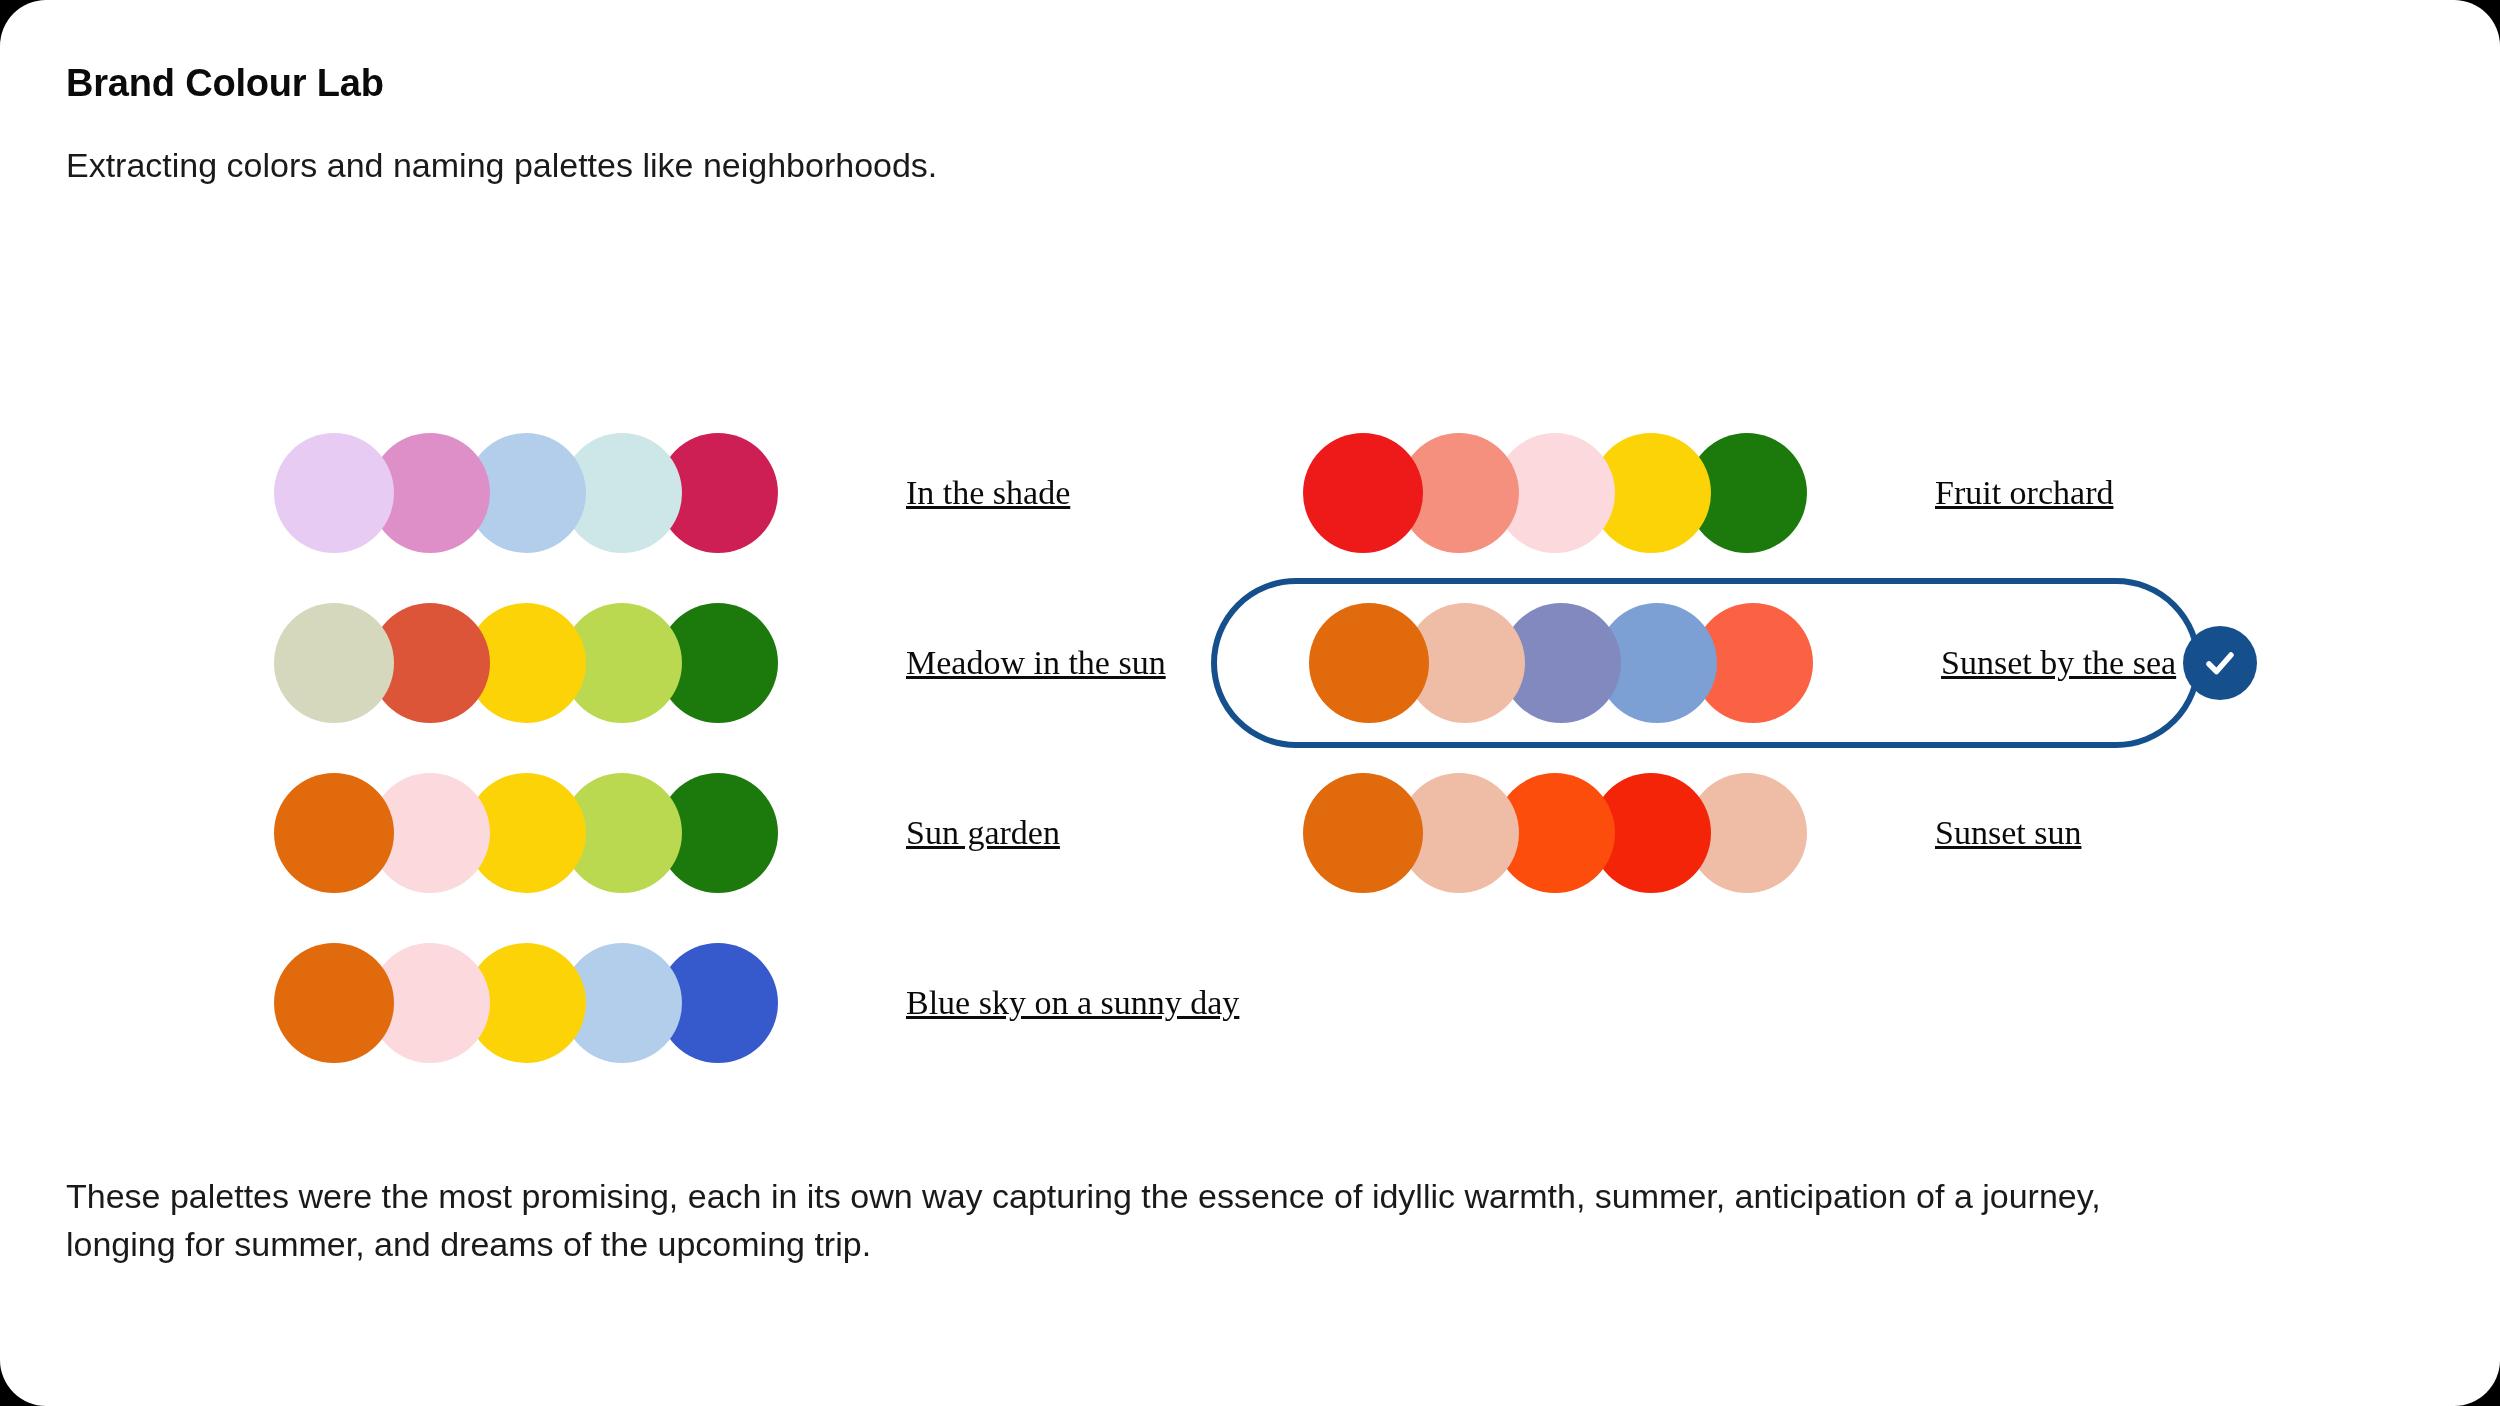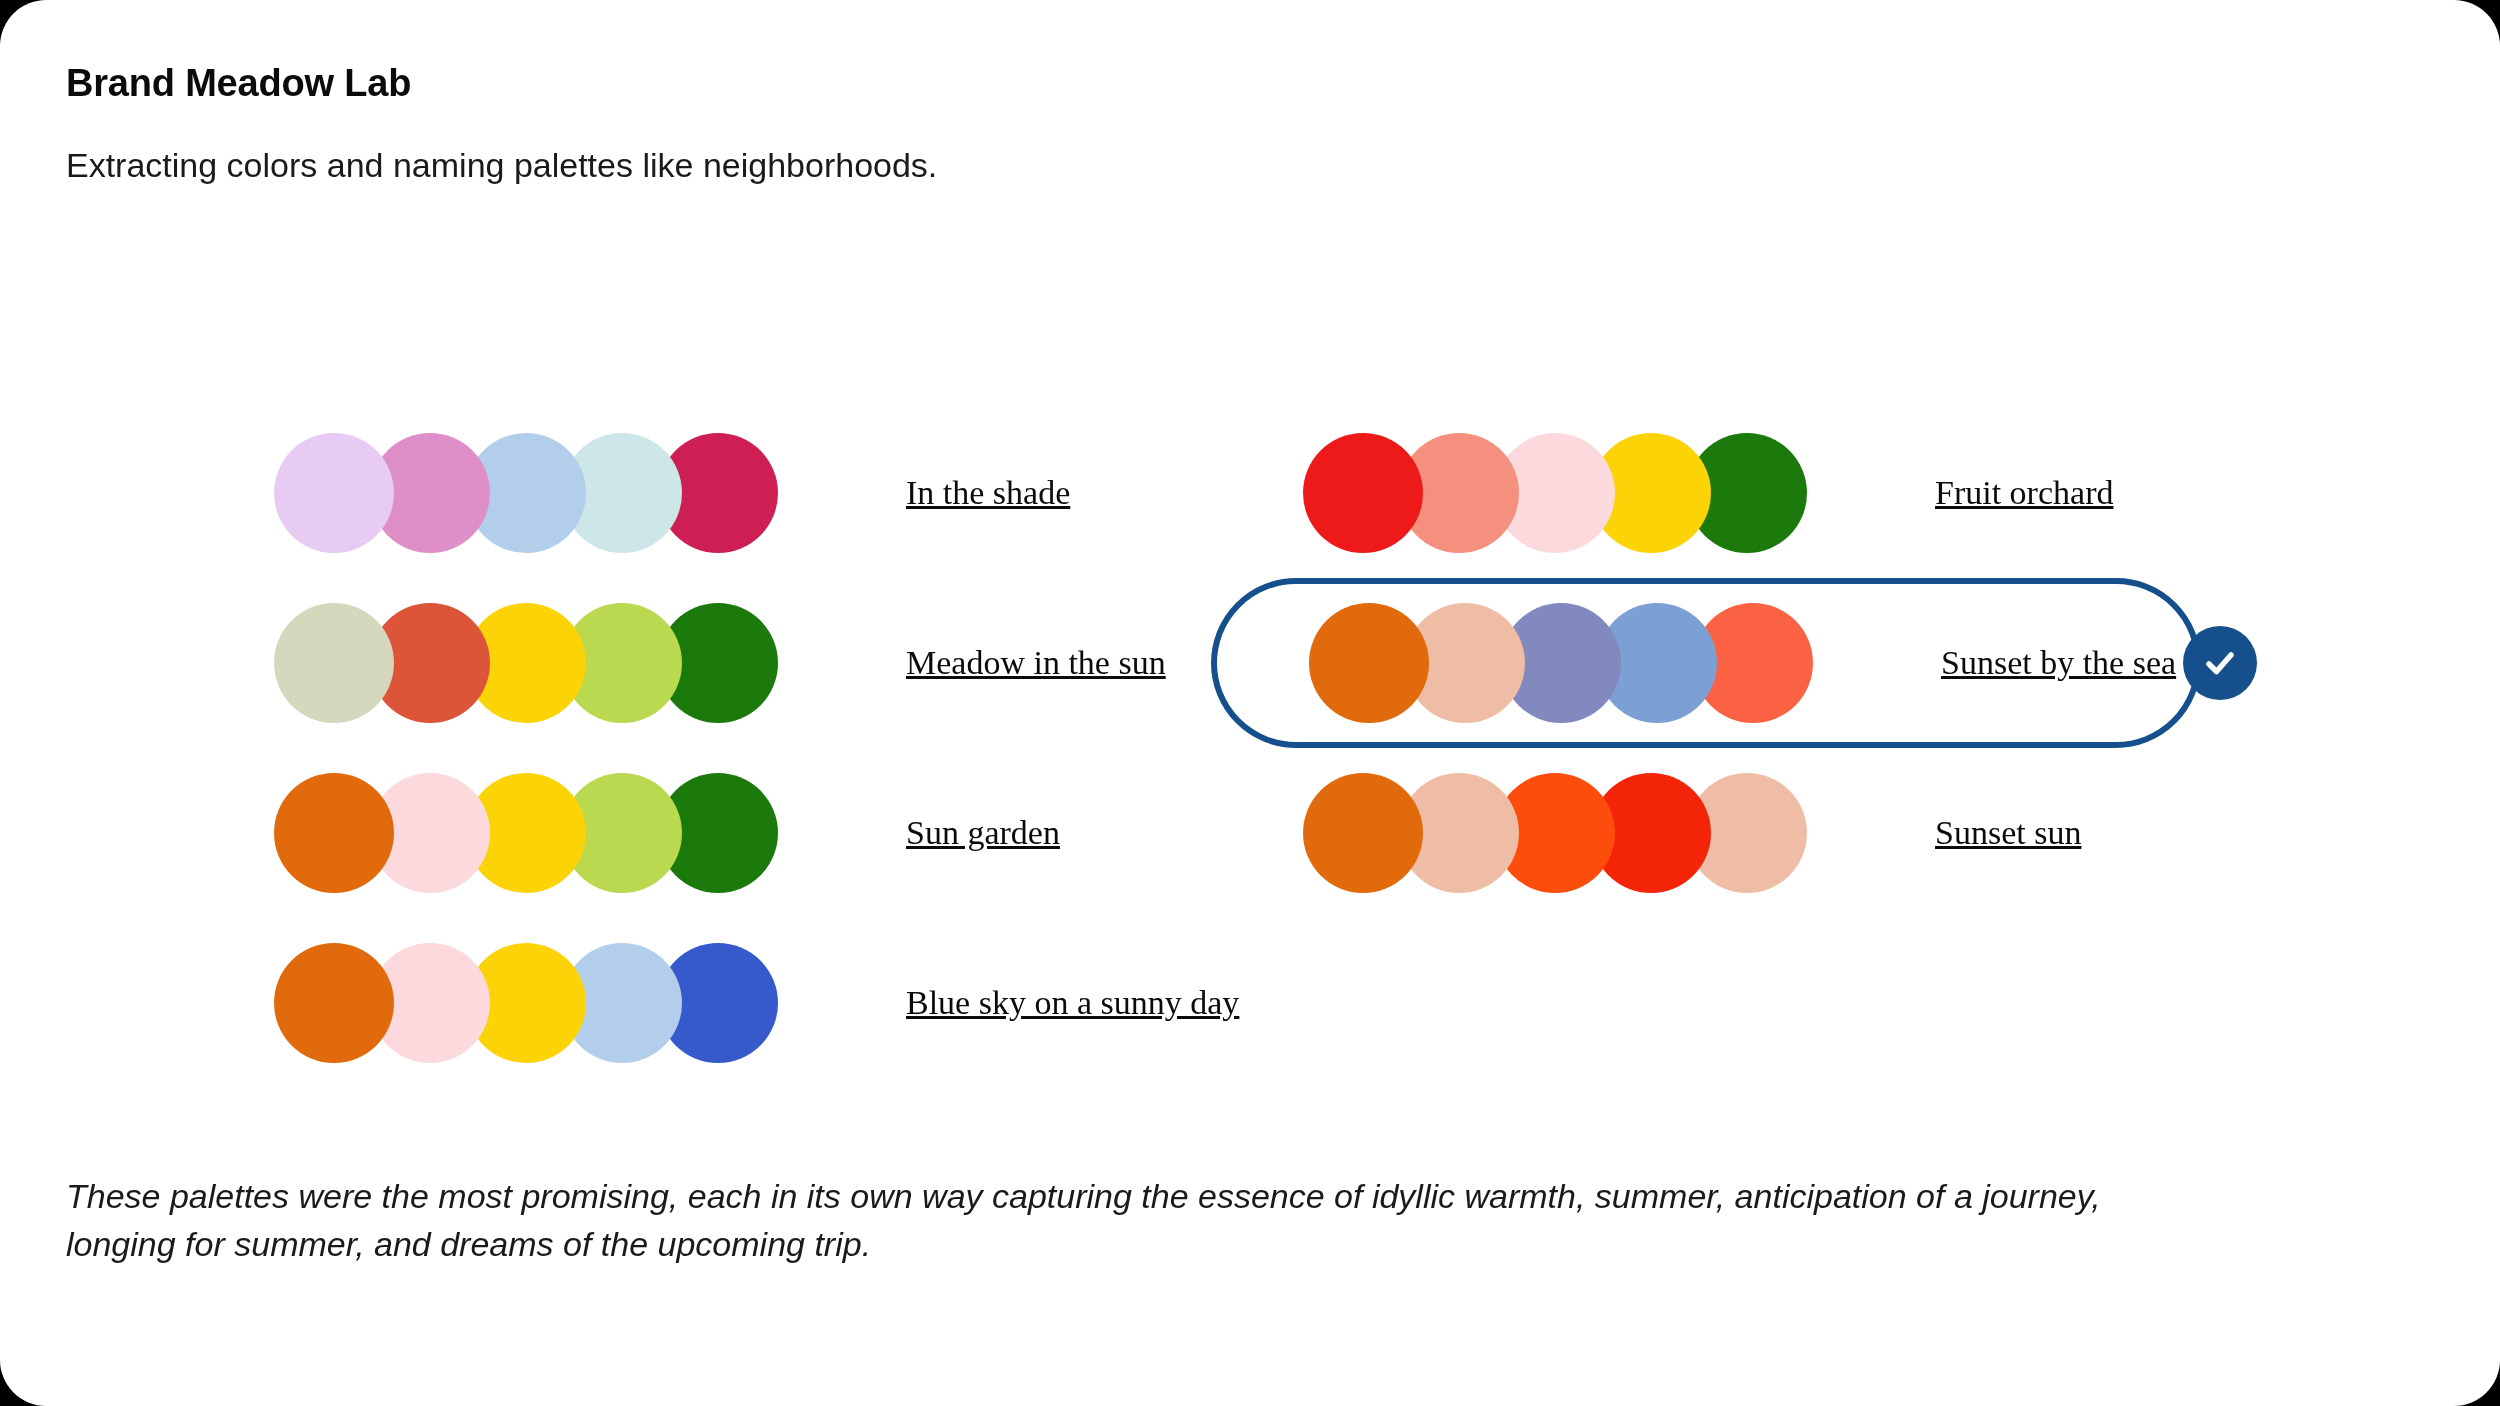--- a/index.html
+++ b/index.html
@@ -148,29 +148,28 @@
   .check-badge svg { display: block; }
 
   .footnote {
     position: absolute;
     left: 66px;
     top: 1172px;
     width: 2100px;
     font-size: 34px;
     line-height: 1.42;
     color: #1a1a1a;
-    font-style: italic;
   }
 </style>
 </head>
 <body>
 
 <div class="card">
 
-  <div class="page-title">Brand Meadow Lab</div>
+  <div class="page-title">Brand Colour Lab</div>
 
   <div class="page-subtitle">Extracting colors and naming palettes like neighborhoods.</div>
 
   <div class="palette-grid">
     <div class="palette-col left">
         <div class="palette-row r0">
           <div class="row-inner">
             <div class="swatches">
               <div class="swatch" style="background: rgb(231, 203, 243);"></div>
               <div class="swatch" style="background: rgb(222, 143, 200);"></div>

